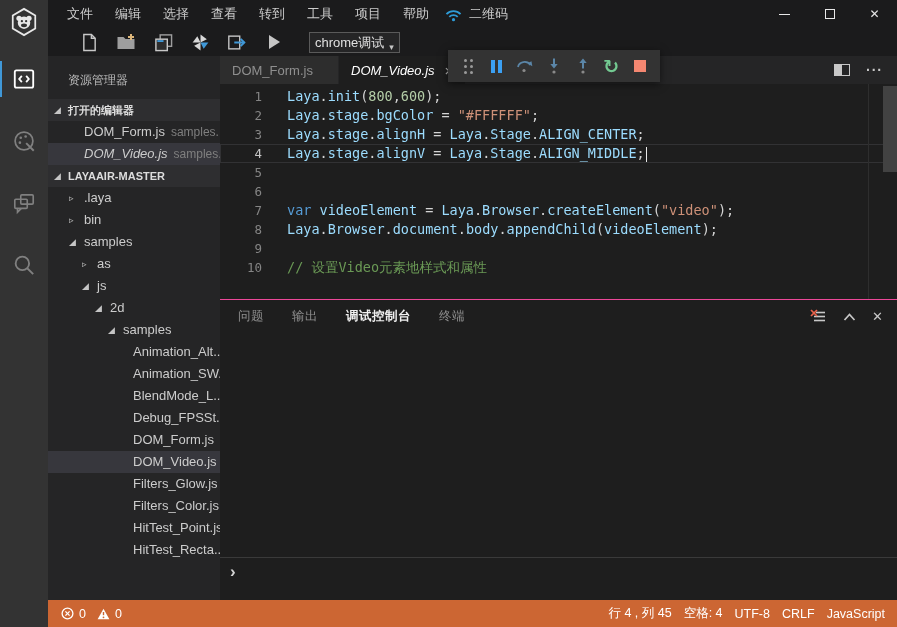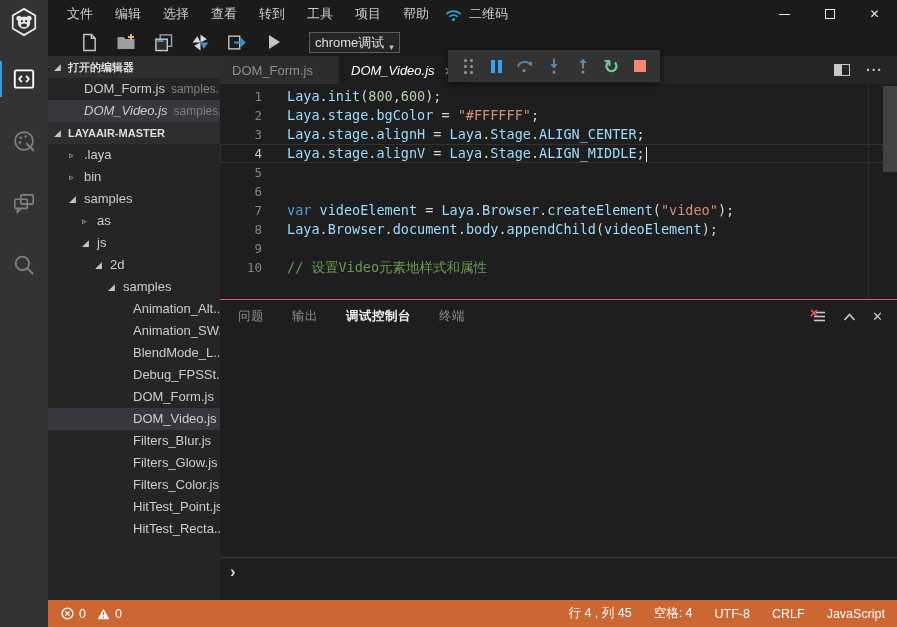--- a/index.html
+++ b/index.html
@@ -86,21 +86,21 @@
   .paneltabs { height:33px; display:flex; align-items:center; padding-left:18px; }
   .ptab { margin-right:28px; font-size:12.5px; color:#8F8F8F; letter-spacing:0.5px; }
   .ptab.active { color:#F0F0F0;font-weight:bold; }
   .panel-actions { margin-left:auto; display:flex; align-items:center; gap:15px; padding-right:14px; }
   .pinput { position:absolute; left:0; right:0; bottom:0; height:43px; border-top:1px solid #3A3A3A; }
   .prompt { position:absolute; left:10px; top:4px; color:#D4D4D4; font-size:17px; font-weight:bold; }
 
   
   .statusbar { position:absolute; left:48px; right:0; bottom:0; height:27px; background:#CC6633; display:flex; align-items:center; color:#FFFFFF; font-size:12.5px; z-index:6; }
   .sb-left { display:flex; align-items:center; gap:5px; padding-left:13px; }
-  .sb-right { margin-left:auto; display:flex; align-items:center; gap:22px; padding-right:12px; }
+  .sb-right { margin-left:auto; display:flex; align-items:center; gap:12px; padding-right:12px; }
   svg { display:block; }
 </style>
 </head>
 <body>
 
 <div class="window">
 
   <div class="activitybar">
     <div class="ab-logo">
       <svg width="30" height="30" viewBox="0 0 24 24">
@@ -225,20 +225,21 @@
     <div class="tb-icon">
         <span class="play-tri"></span>
       </div>
     <div class="dropdown">
       <span>chrome调试</span>
       <span class="arrow">▾</span>
     </div>
   </div>
 
   <div class="sidebar">
+    <div class="sidebar-title">资源管理器</div>
     <div class="section-header">
       <span class="twistie">◢</span>
       <span>打开的编辑器</span>
     </div>
     <div id="open-editors">
         <div class="oe-row">
           <span class="oe-name">DOM_Form.js</span>
           <span class="oe-desc">samples...</span>
         </div>
         <div class="oe-row selected">
@@ -291,23 +292,20 @@
           <span class="tree-label">BlendMode_L...</span>
         </div>
         <div class="tree-row file-row" style="padding-left: 85px;">
           <span class="tree-label">Debug_FPSSt...</span>
         </div>
         <div class="tree-row file-row" style="padding-left: 85px;">
           <span class="tree-label">DOM_Form.js</span>
         </div>
         <div class="tree-row file-row selected" style="padding-left: 85px;">
           <span class="tree-label">DOM_Video.js</span>
-        </div>
-        <div class="tree-row file-row" style="padding-left: 85px;">
-          <span class="tree-label">Filters_Blur.js</span>
         </div>
         <div class="tree-row file-row" style="padding-left: 85px;">
           <span class="tree-label">Filters_Glow.js</span>
         </div>
         <div class="tree-row file-row" style="padding-left: 85px;">
           <span class="tree-label">Filters_Color.js</span>
         </div>
         <div class="tree-row file-row" style="padding-left: 85px;">
           <span class="tree-label">HitTest_Point.js</span>
         </div>

